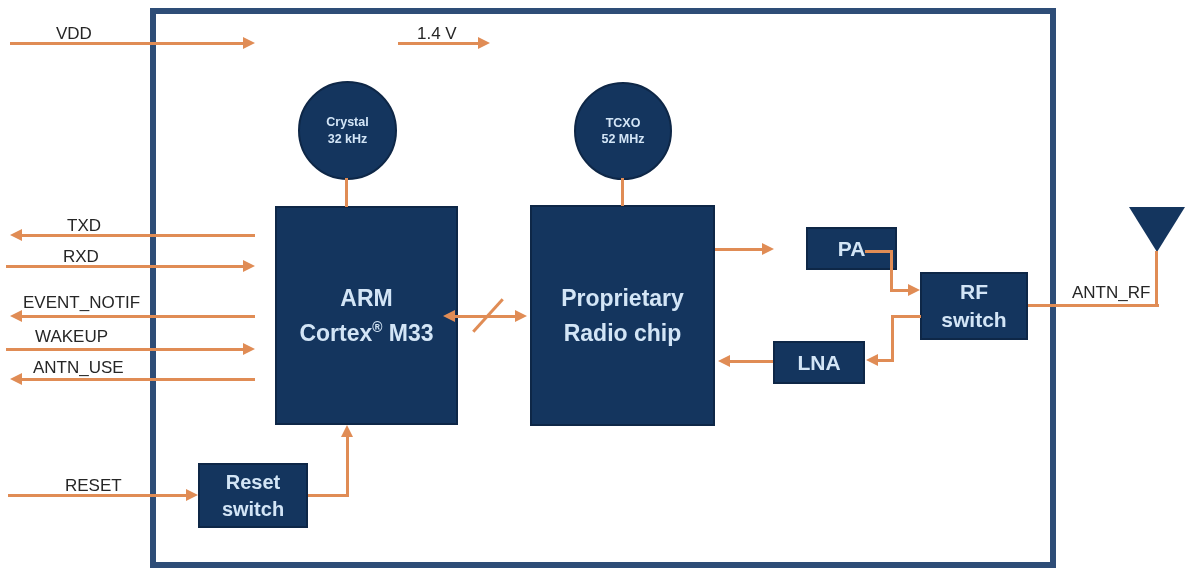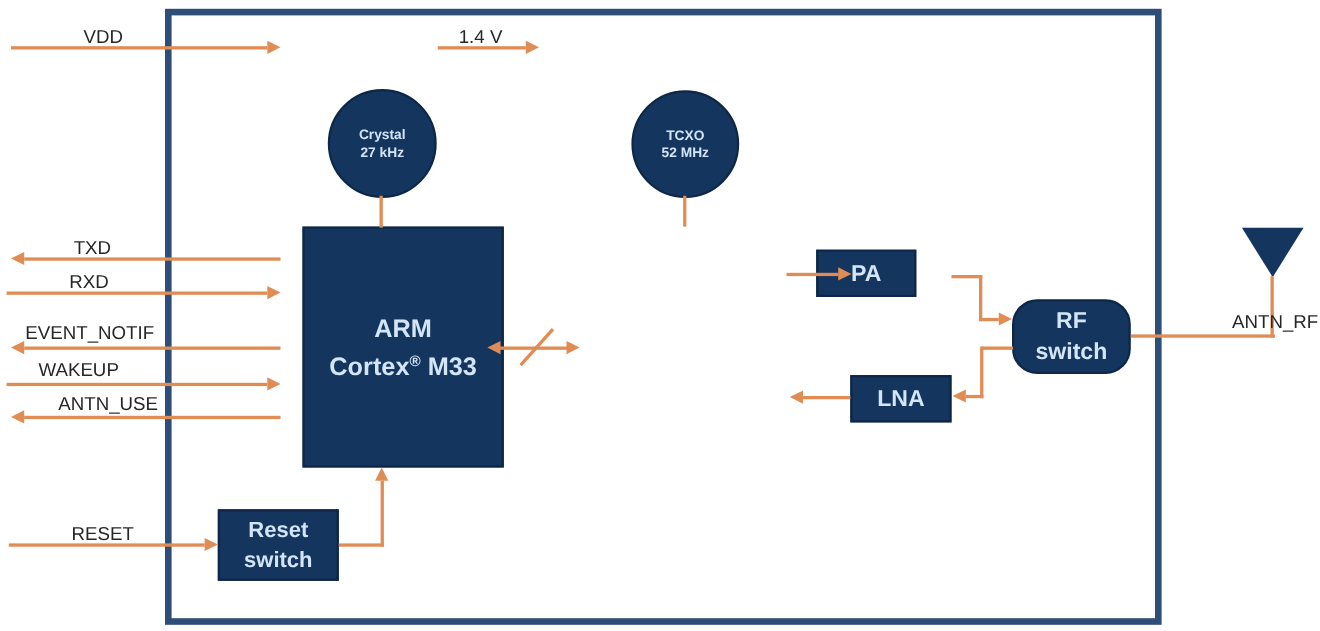--- a/index.html
+++ b/index.html
@@ -35,43 +35,47 @@
 </head>
 <body>
 
 <div class="canvas">
 
   <div class="outer-border"></div>
 
 
   <div class="blk circle" style="left:298px;top:81px;width:99px;height:99px;font-size:12.5px;font-weight:700;">
     <span>Crystal</span>
-    <span>27 kHz</span>
+    <span>32 kHz</span>
   </div>
 
   <div class="blk circle" style="left:574px;top:82px;width:98px;height:98px;font-size:12.5px;font-weight:600;">
     <span>TCXO</span>
     <span>52 MHz</span>
   </div>
 
   <div class="blk" style="left:255px;top:206px;width:183px;height:219px;font-size:23px;line-height:1.5;margin-left:20px;">
     <span>ARM</span>
     <span><span>Cortex</span><span class="sup">®</span><span> M33</span></span>
   </div>
 
+  <div class="blk" style="left:530px;top:205px;width:185px;height:221px;font-size:23px;line-height:1.5;">
+    <span>Proprietary</span>
+    <span>Radio chip</span>
+  </div>
 
-  <div class="blk" style="left:742px;top:227px;width:91px;height:43px;font-size:21px;">
+  <div class="blk" style="left:806px;top:227px;width:91px;height:43px;font-size:21px;">
     <span>PA</span>
   </div>
 
   <div class="blk" style="left:773px;top:341px;width:92px;height:43px;font-size:21px;">
     <span>LNA</span>
   </div>
 
-  <div class="blk" style="left:920px;top:272px;width:108px;height:68px;font-size:21px;border-radius:23px;">
+  <div class="blk" style="left:920px;top:272px;width:108px;height:68px;font-size:21px;">
     <span>RF</span>
     <span>switch</span>
   </div>
 
   <div class="blk" style="left:198px;top:463px;width:110px;height:65px;font-size:20px;">
     <span>Reset</span>
     <span>switch</span>
   </div>
 
   <div class="antenna" style="left:1129px;top:207px;"></div>
@@ -158,23 +162,23 @@
   <div>
     <div class="hline" style="left:730px;top:360px;width:43px;"></div>
     <div class="ah-l" style="left:718px;top:355px;"></div>
   </div>
 
   <div>
     <div class="hline" style="left:1028px;top:304px;width:131px;"></div>
     <div class="vline" style="left:1155px;top:251px;height:56px;"></div>
   </div>
 
-  <div class="lbl" style="left:76px;top:24px;">VDD</div>
+  <div class="lbl" style="left:56px;top:24px;">VDD</div>
   <div class="lbl" style="left:417px;top:24px;">1.4 V</div>
   <div class="lbl" style="left:67px;top:216px;">TXD</div>
   <div class="lbl" style="left:63px;top:247px;">RXD</div>
   <div class="lbl" style="left:23px;top:293px;">EVENT_NOTIF</div>
   <div class="lbl" style="left:35px;top:327px;">WAKEUP</div>
-  <div class="lbl" style="left:33px;top:358px;margin-left:20px;">ANTN_USE</div>
+  <div class="lbl" style="left:33px;top:358px;">ANTN_USE</div>
   <div class="lbl" style="left:65px;top:476px;">RESET</div>
-  <div class="lbl" style="left:1072px;top:283px;margin-left:48px;">ANTN_RF</div>
+  <div class="lbl" style="left:1072px;top:283px;">ANTN_RF</div>
 
 </div>
 
 </body></html>

